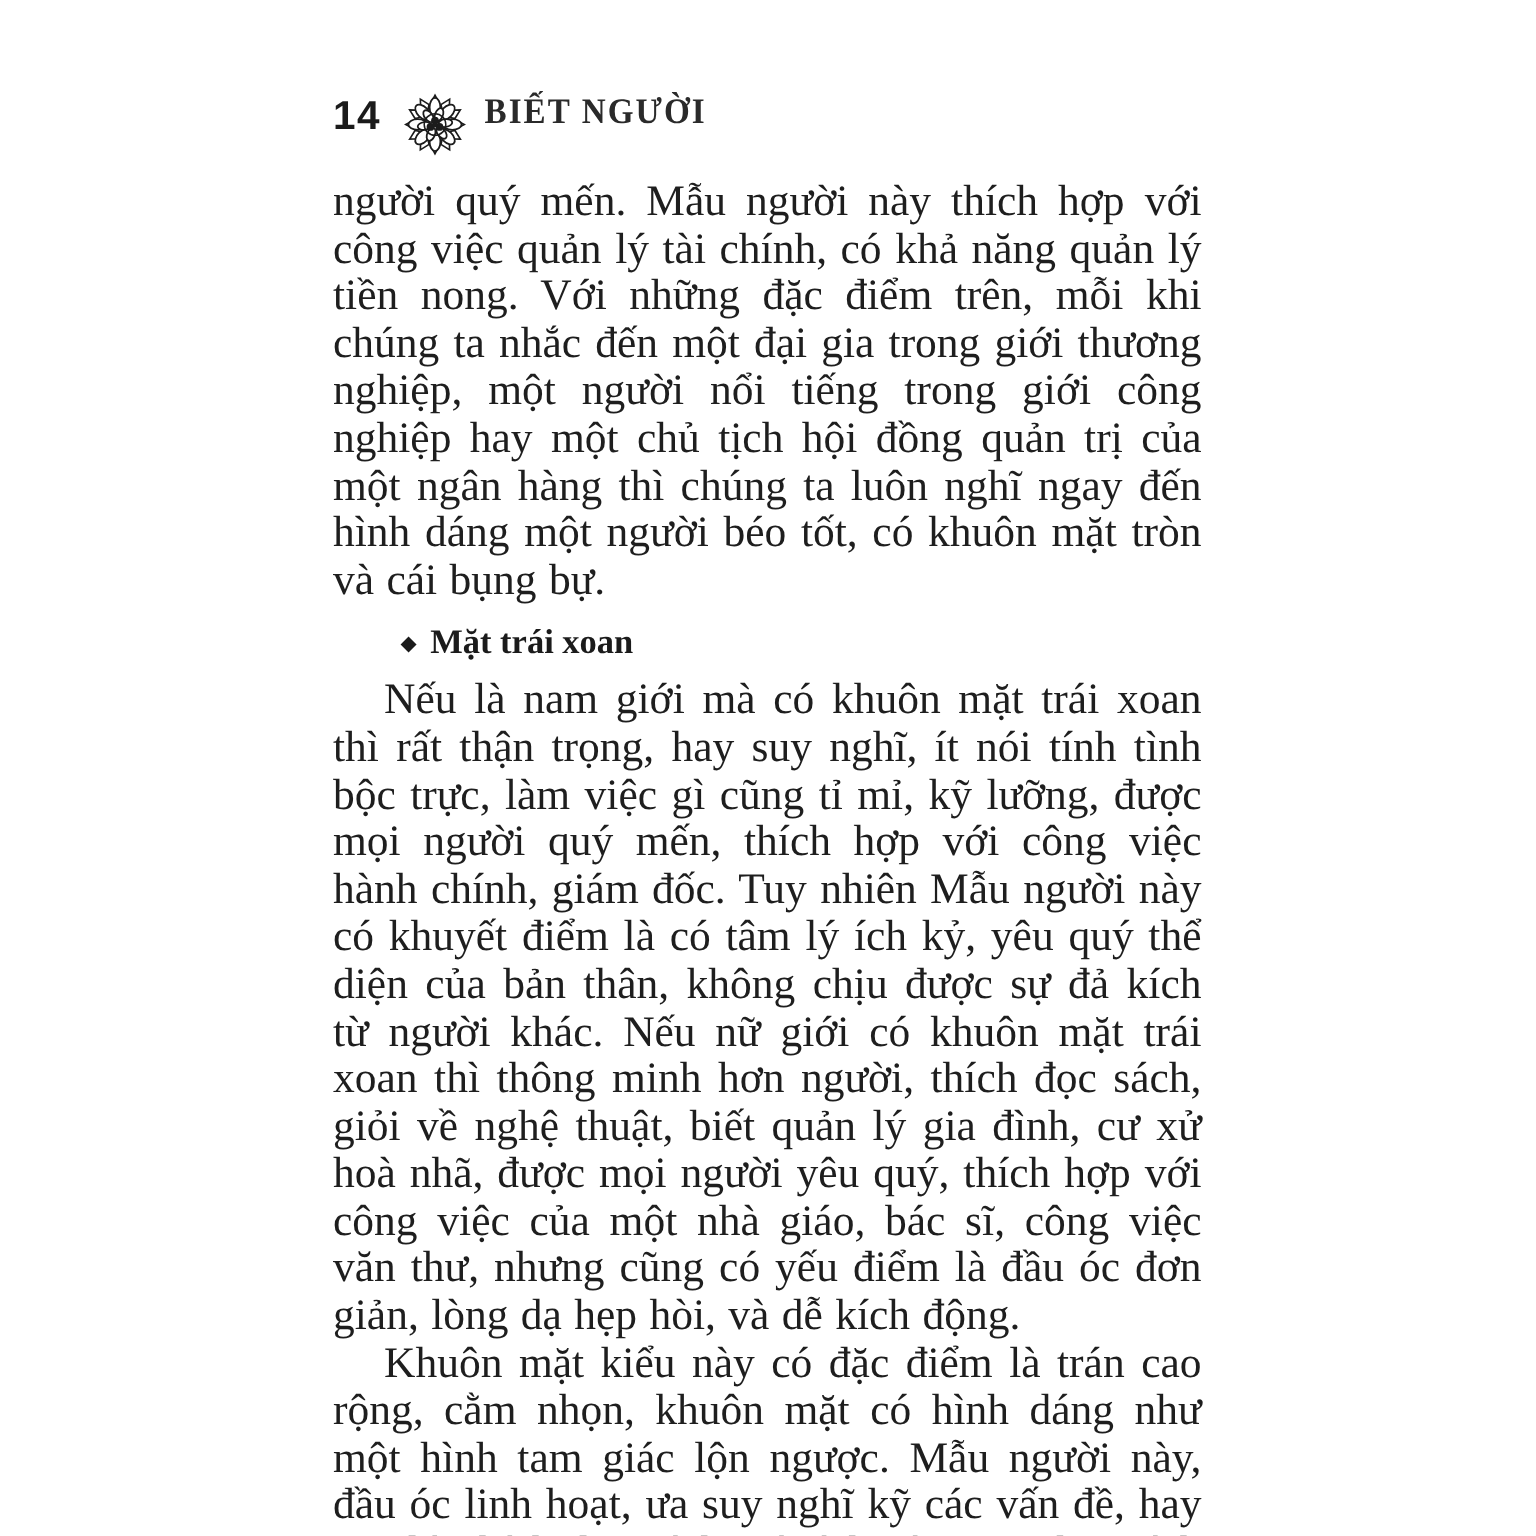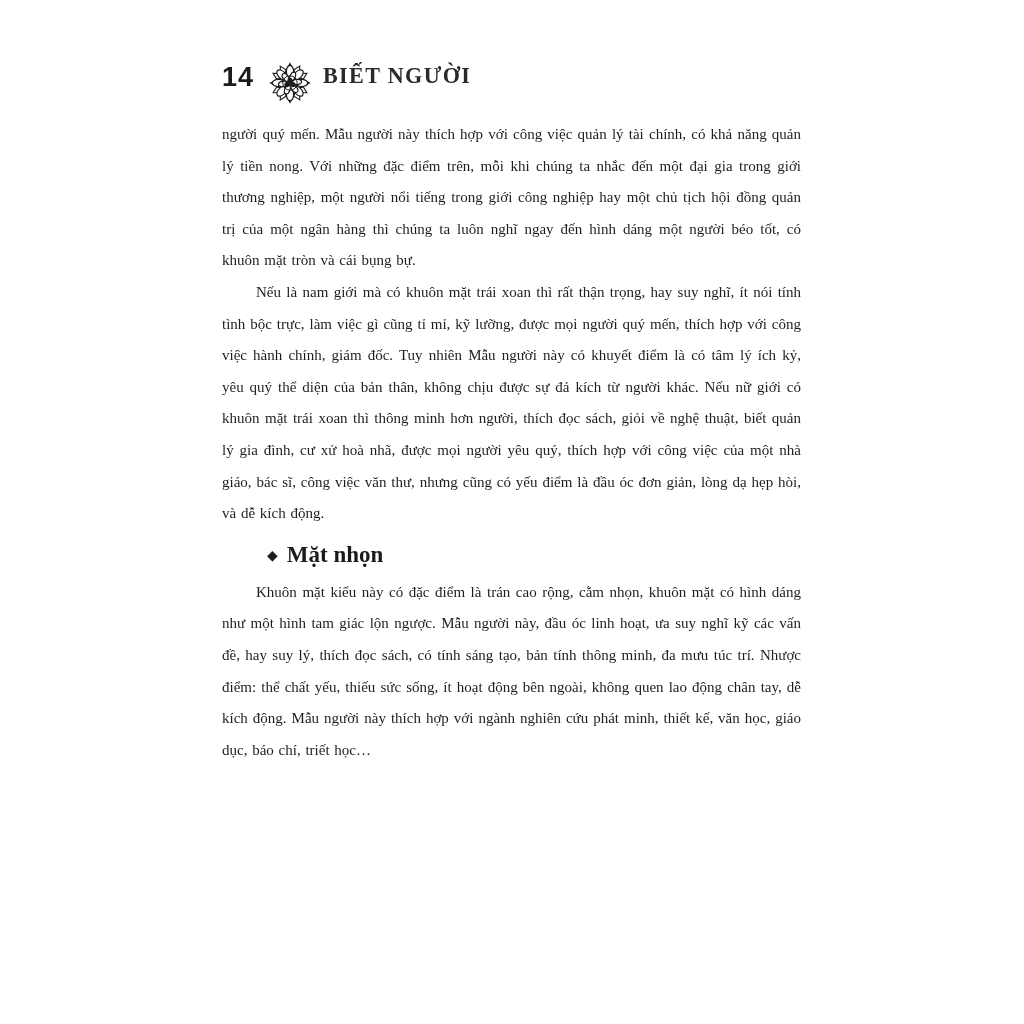--- a/index.html
+++ b/index.html
@@ -44,21 +44,21 @@
     transform: scaleX(0.92);
     transform-origin: left center;
     white-space: nowrap;
   }
   .page-body {
     margin-top: 15px;
   }
   p.para {
     margin: 0;
     text-align: justify;
-    font-size: 15px;
+    font-size: 29px;
     line-height: 31.6px;
     word-spacing: 1px;
   }
   p.para.indent {
     text-indent: 34px;
   }
   h3.section-heading {
     margin: 8px 0 3px 0;
     padding-left: 45px;
     font-size: 23px;
@@ -134,23 +134,23 @@
       </svg>
     </span>
 
     <span class="book-title">BIẾT NGƯỜI</span>
   </div>
 
   <div class="page-body">
 
     <p class="para">người quý mến. Mẫu người này thích hợp với công việc quản lý tài chính, có khả năng quản lý tiền nong. Với những đặc điểm trên, mỗi khi chúng ta nhắc đến một đại gia trong giới thương nghiệp, một người nổi tiếng trong giới công nghiệp hay một chủ tịch hội đồng quản trị của một ngân hàng thì chúng ta luôn nghĩ ngay đến hình dáng một người béo tốt, có khuôn mặt tròn và cái bụng bự.</p>
 
+    <h3 class="section-heading">
+      <span class="bullet">◆</span><span>Mặt trái xoan</span>
+    </h3>
 
     <p class="para indent">Nếu là nam giới mà có khuôn mặt trái xoan thì rất thận trọng, hay suy nghĩ, ít nói tính tình bộc trực, làm việc gì cũng tỉ mỉ, kỹ lưỡng, được mọi người quý mến, thích hợp với công việc hành chính, giám đốc. Tuy nhiên Mẫu người này có khuyết điểm là có tâm lý ích kỷ, yêu quý thể diện của bản thân, không chịu được sự đả kích từ người khác. Nếu nữ giới có khuôn mặt trái xoan thì thông minh hơn người, thích đọc sách, giỏi về nghệ thuật, biết quản lý gia đình, cư xử hoà nhã, được mọi người yêu quý, thích hợp với công việc của một nhà giáo, bác sĩ, công việc văn thư, nhưng cũng có yếu điểm là đầu óc đơn giản, lòng dạ hẹp hòi, và dễ kích động.</p>
 
-    <h3 class="section-heading">
-      <span class="bullet">◆</span><span>Mặt nhọn</span>
-    </h3>
 
     <p class="para indent">Khuôn mặt kiểu này có đặc điểm là trán cao rộng, cằm nhọn, khuôn mặt có hình dáng như một hình tam giác lộn ngược. Mẫu người này, đầu óc linh hoạt, ưa suy nghĩ kỹ các vấn đề, hay suy lý, thích đọc sách, có tính sáng tạo, bản tính thông minh, đa mưu túc trí. Nhược điểm: thể chất yếu, thiếu sức sống, ít hoạt động bên ngoài, không quen lao động chân tay, dễ kích động. Mẫu người này thích hợp với ngành nghiên cứu phát minh, thiết kế, văn học, giáo dục, báo chí, triết học…</p>
 
   </div>
 </div>
 
 </body></html>

